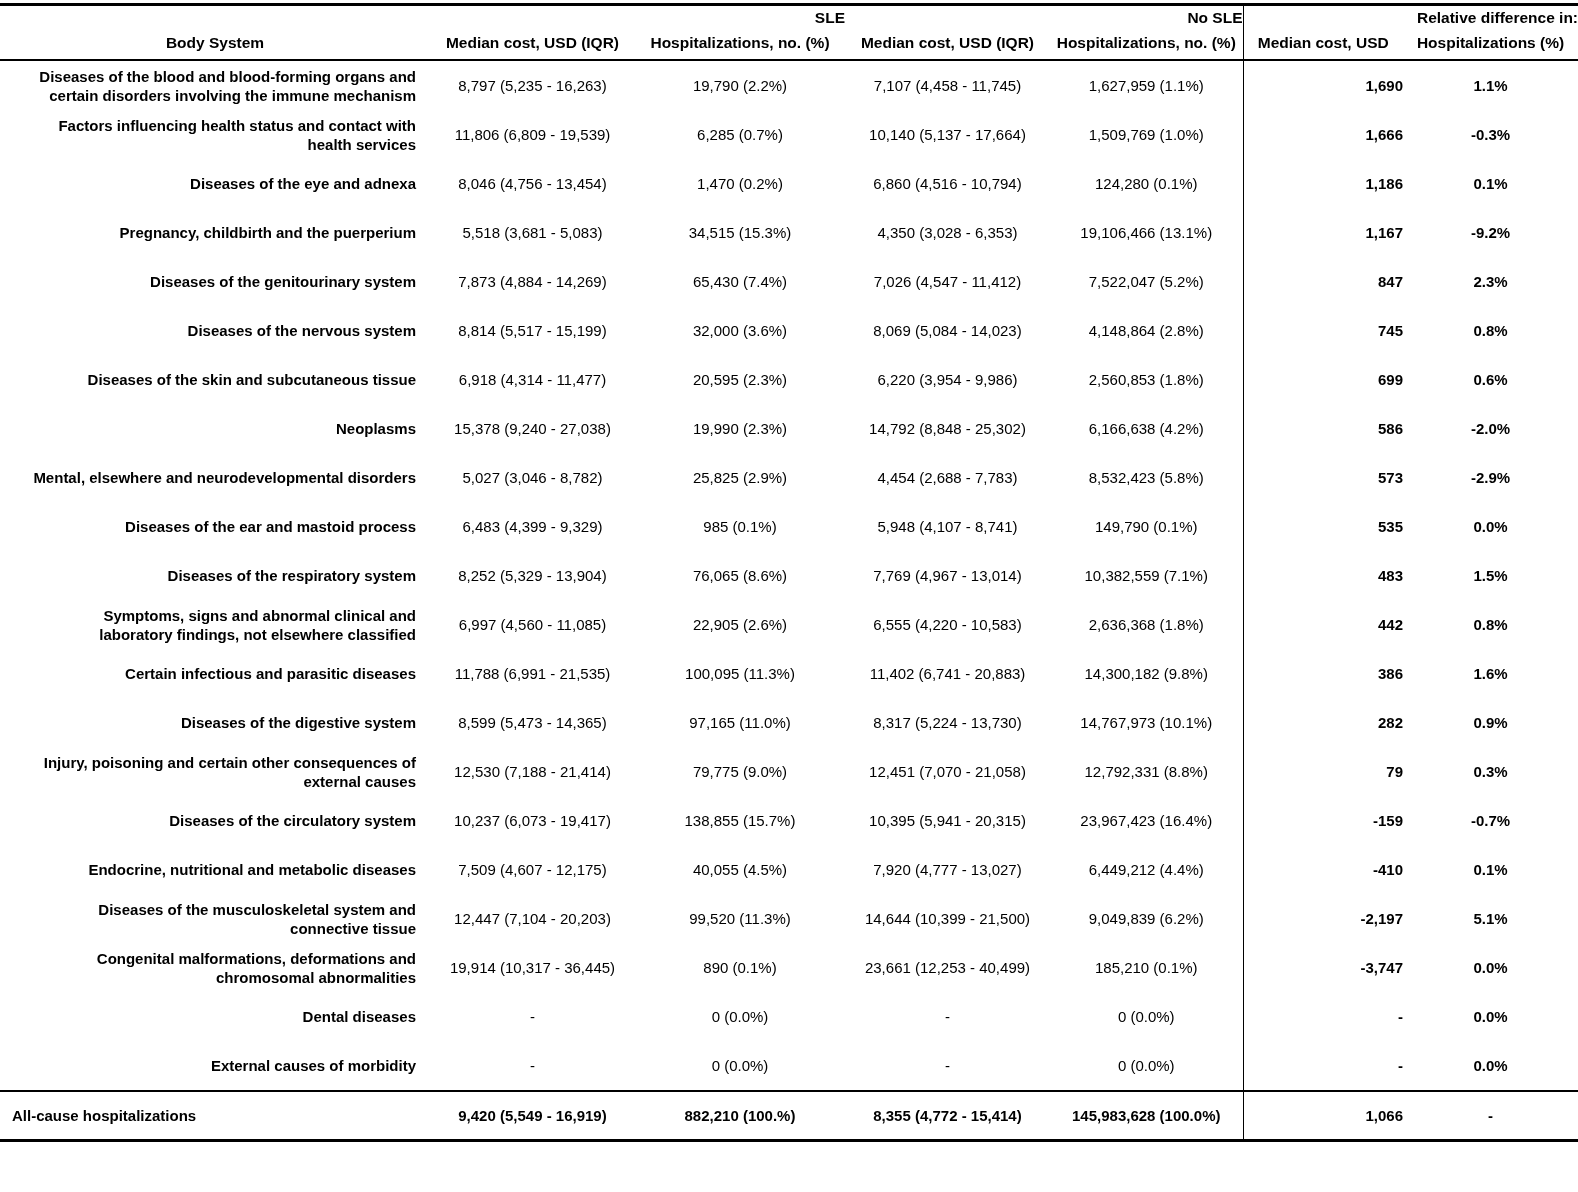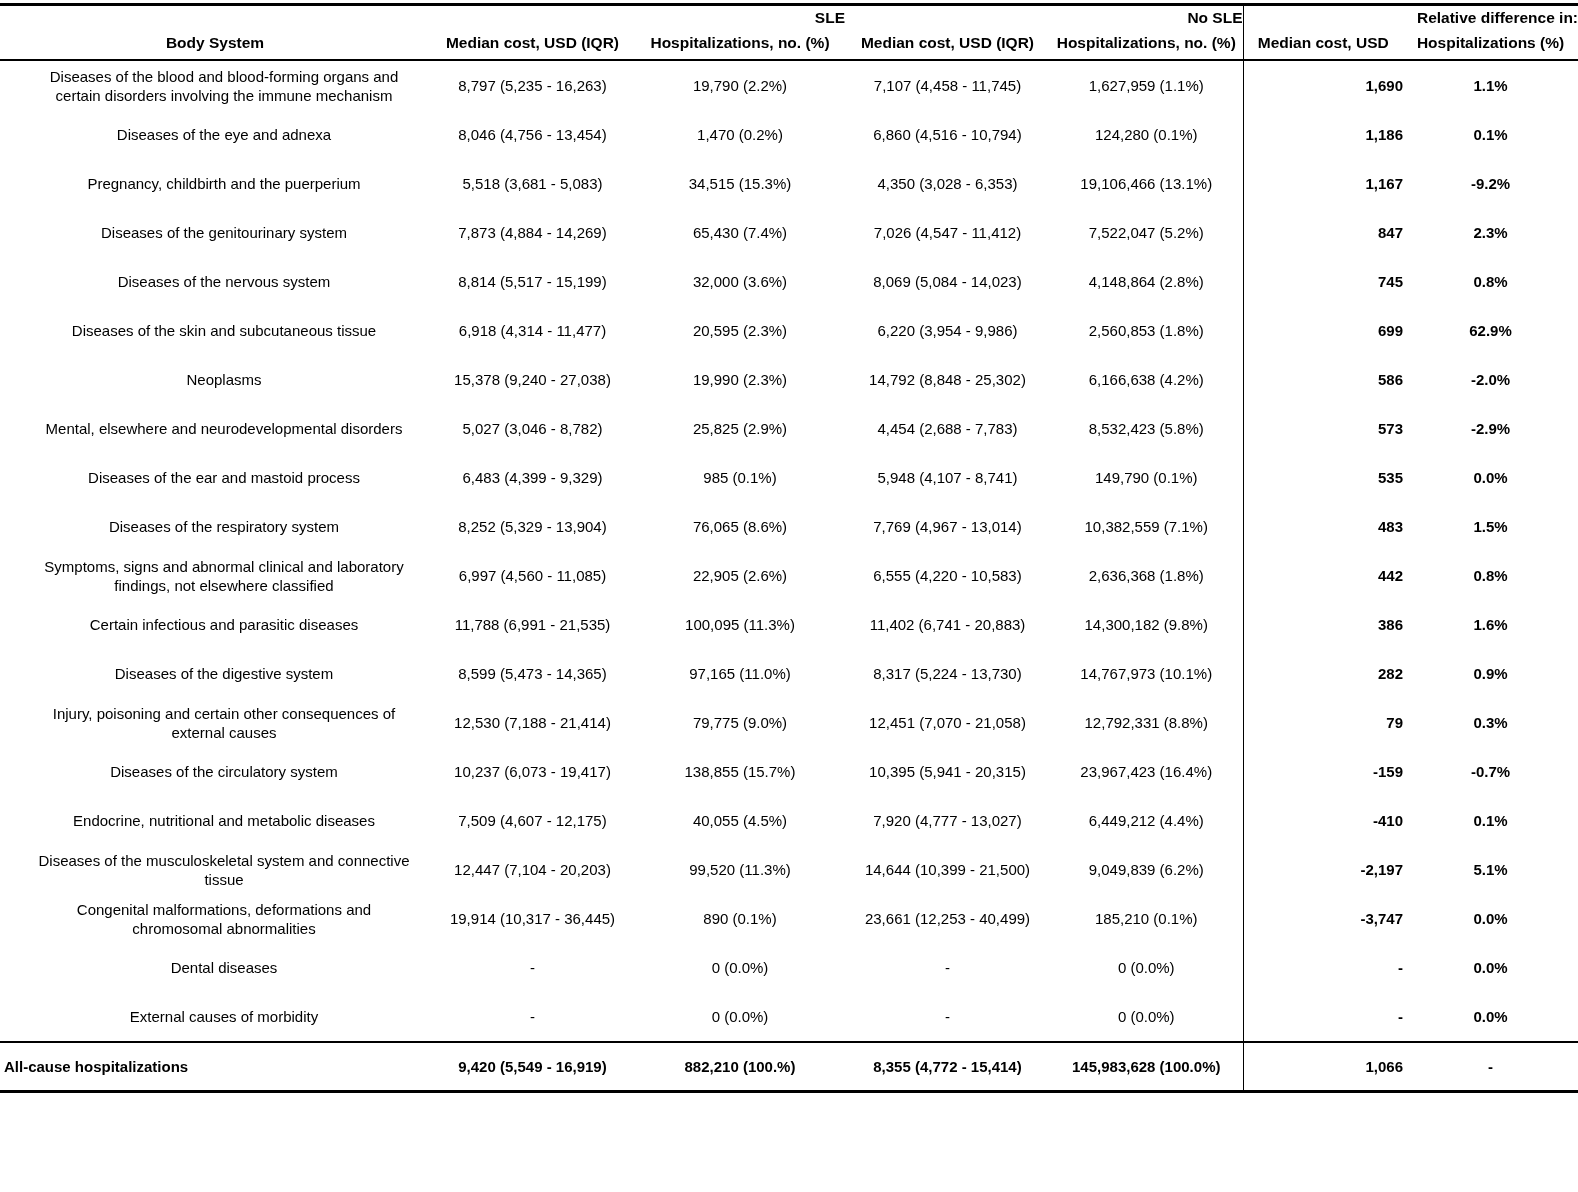--- a/index.html
+++ b/index.html
@@ -37,40 +37,40 @@
 
   tbody td {
     height: 49px;
     font-size: 15px;
     text-align: center;
     vertical-align: middle;
     padding: 0;
     line-height: 19px;
   }
   tbody td.c0 {
-    text-align: center;
+    text-align: right;
     padding-left: 32px;
     padding-right: 14px;
-    font-weight: normal;
+    font-weight: bold;
   }
   tbody td.c5, tbody td.c6 { font-weight: bold; }
 
   
   .vl { border-left: 1.5px solid #000; text-align: right; }
 
   tfoot tr { border-top: 2px solid #000; }
   tfoot td {
     height: 47px;
     font-size: 15px;
     font-weight: bold;
     text-align: center;
     vertical-align: middle;
     padding: 0;
   }
-  tfoot td.c0 { text-align: left; padding-left: 4px; }
+  tfoot td.c0 { text-align: left; padding-left: 12px; }
 </style>
 </head>
 <body>
 
 <div class="page">
   <table class="t">
     <colgroup>
       <col class="w0">
         <col class="w1">
         <col class="w2">
@@ -100,20 +100,29 @@
         <tr>
           <td class="c0">Diseases of the blood and blood-forming organs and certain disorders involving the immune mechanism</td>
           <td class="c1">8,797 (5,235 - 16,263)</td>
           <td class="c2">19,790 (2.2%)</td>
           <td class="c3">7,107 (4,458 - 11,745)</td>
           <td class="c4">1,627,959 (1.1%)</td>
           <td class="c5 vl">1,690</td>
           <td class="c6">1.1%</td>
         </tr>
         <tr>
+          <td class="c0">Factors influencing health status and contact with health services</td>
+          <td class="c1">11,806 (6,809 - 19,539)</td>
+          <td class="c2">6,285 (0.7%)</td>
+          <td class="c3">10,140 (5,137 - 17,664)</td>
+          <td class="c4">1,509,769 (1.0%)</td>
+          <td class="c5 vl">1,666</td>
+          <td class="c6">-0.3%</td>
+        </tr>
+        <tr>
           <td class="c0">Diseases of the eye and adnexa</td>
           <td class="c1">8,046 (4,756 - 13,454)</td>
           <td class="c2">1,470 (0.2%)</td>
           <td class="c3">6,860 (4,516 - 10,794)</td>
           <td class="c4">124,280 (0.1%)</td>
           <td class="c5 vl">1,186</td>
           <td class="c6">0.1%</td>
         </tr>
         <tr>
           <td class="c0">Pregnancy, childbirth and the puerperium</td>
@@ -142,21 +151,21 @@
           <td class="c5 vl">745</td>
           <td class="c6">0.8%</td>
         </tr>
         <tr>
           <td class="c0">Diseases of the skin and subcutaneous tissue</td>
           <td class="c1">6,918 (4,314 - 11,477)</td>
           <td class="c2">20,595 (2.3%)</td>
           <td class="c3">6,220 (3,954 - 9,986)</td>
           <td class="c4">2,560,853 (1.8%)</td>
           <td class="c5 vl">699</td>
-          <td class="c6">62.9%</td>
+          <td class="c6">0.6%</td>
         </tr>
         <tr>
           <td class="c0">Neoplasms</td>
           <td class="c1">15,378 (9,240 - 27,038)</td>
           <td class="c2">19,990 (2.3%)</td>
           <td class="c3">14,792 (8,848 - 25,302)</td>
           <td class="c4">6,166,638 (4.2%)</td>
           <td class="c5 vl">586</td>
           <td class="c6">-2.0%</td>
         </tr>

